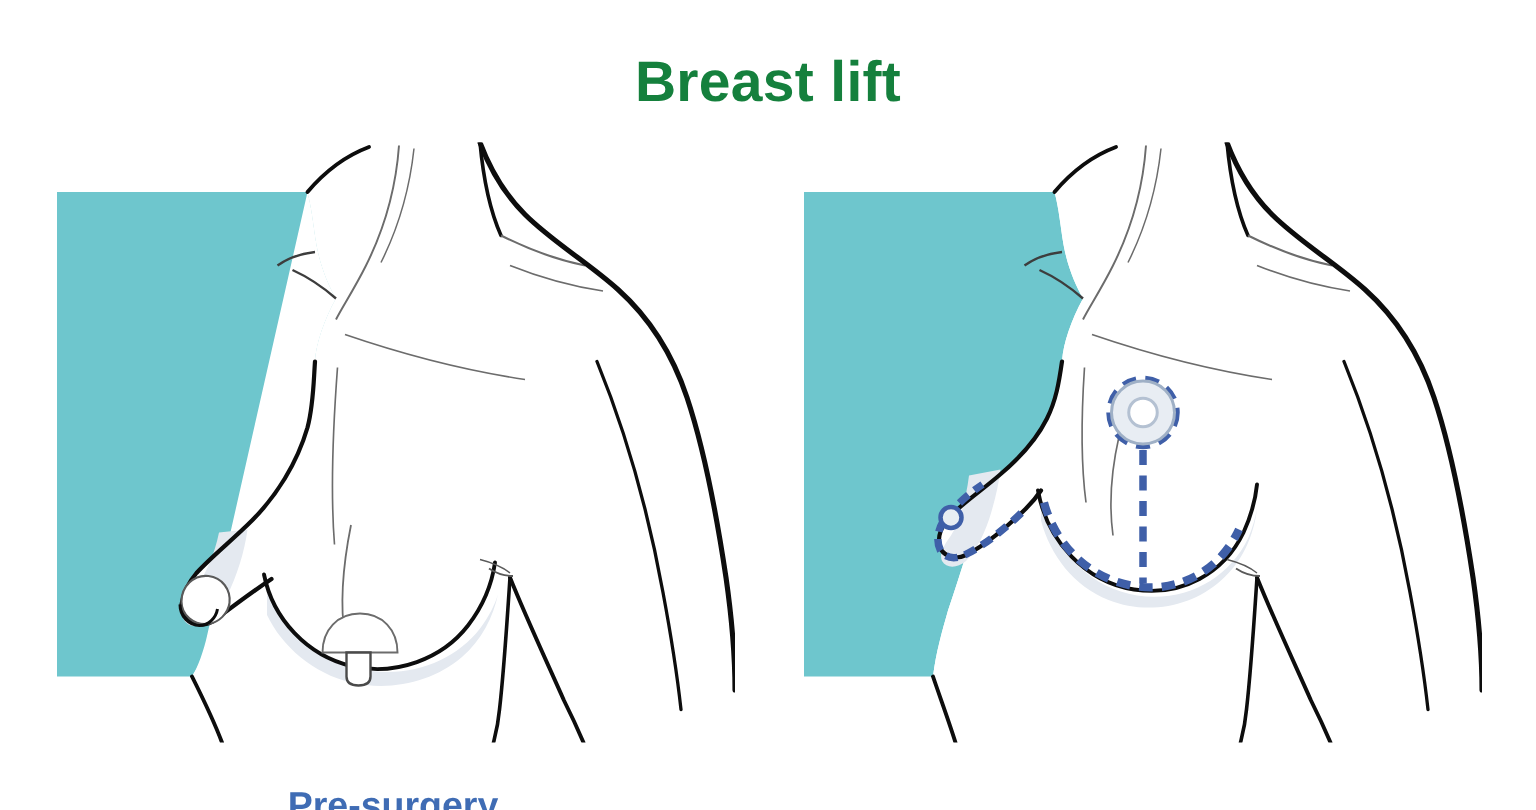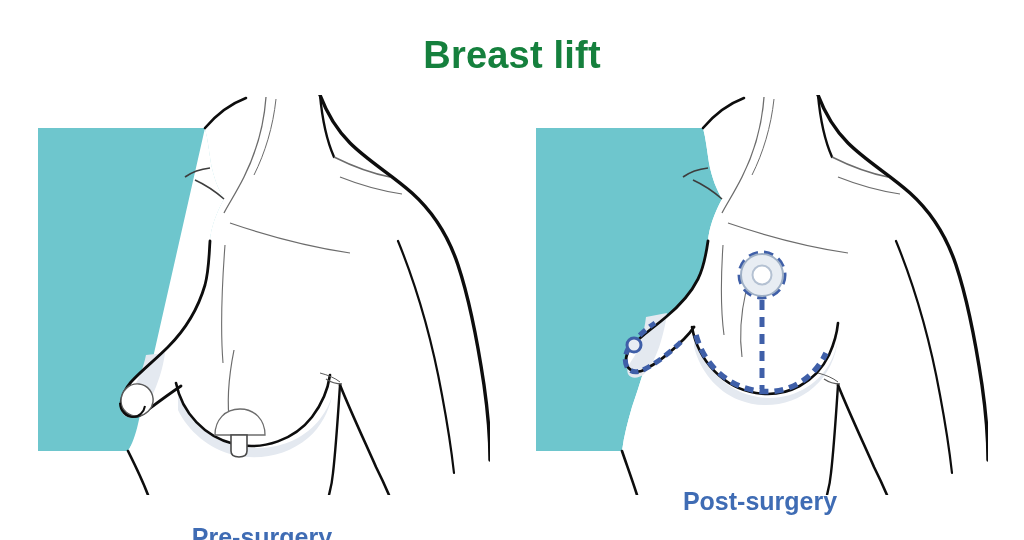--- a/index.html
+++ b/index.html
@@ -317,15 +317,14 @@
       <path d="M 320 290
                C 318 320 316 352 313 378
                C 312 389 310 396 309 400" fill="none" stroke="#0d0d0d" stroke-width="2.4" stroke-linecap="round"></path>
       <path d="M 306 284 C 312 288 317 289 322 289" fill="none" stroke="#5a5a5a" stroke-width="1.3"></path>
       <path d="M 300 278 C 308 280 315 283 320 287" fill="none" stroke="#5a5a5a" stroke-width="1"></path>
 
       <path d="M 104 356 C 108 368 114 384 119 400" fill="none" stroke="#0d0d0d" stroke-width="2.6" stroke-linecap="round"></path>
     </g>
   </svg>
 
-  <div class="panel-caption" id="caption-post">Post-surgery</div>
 
 </div>
 
 </body></html>

